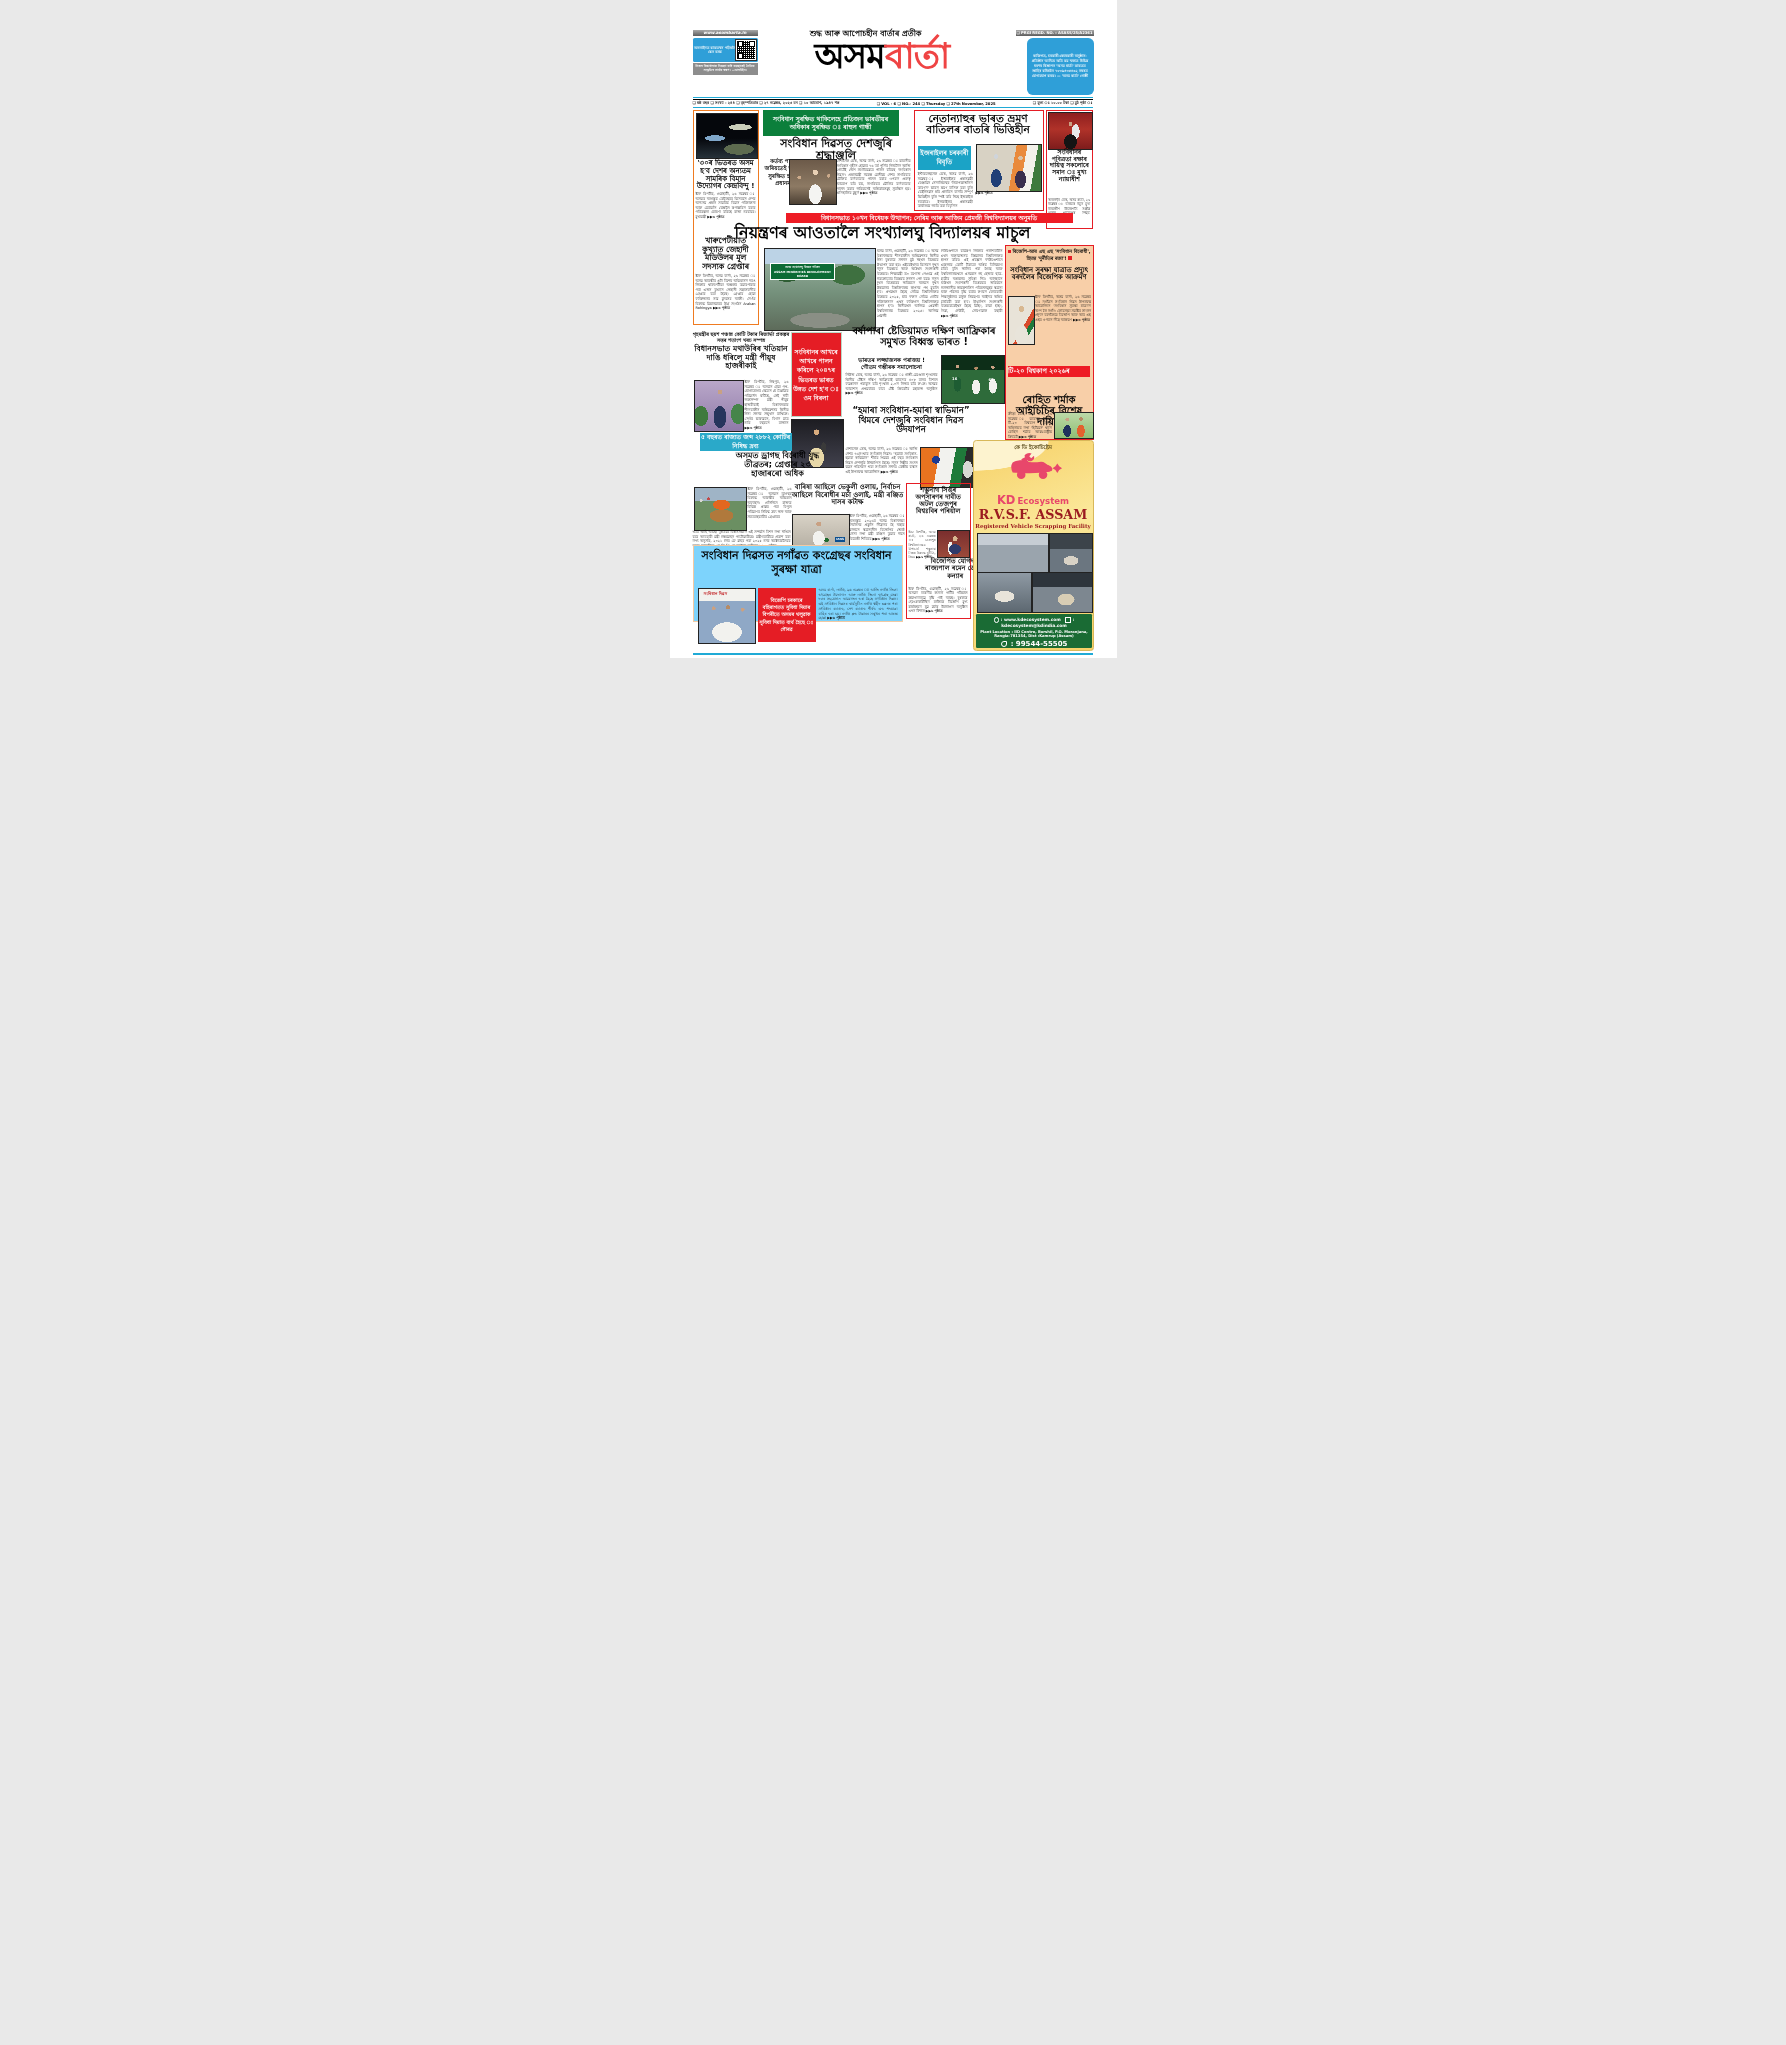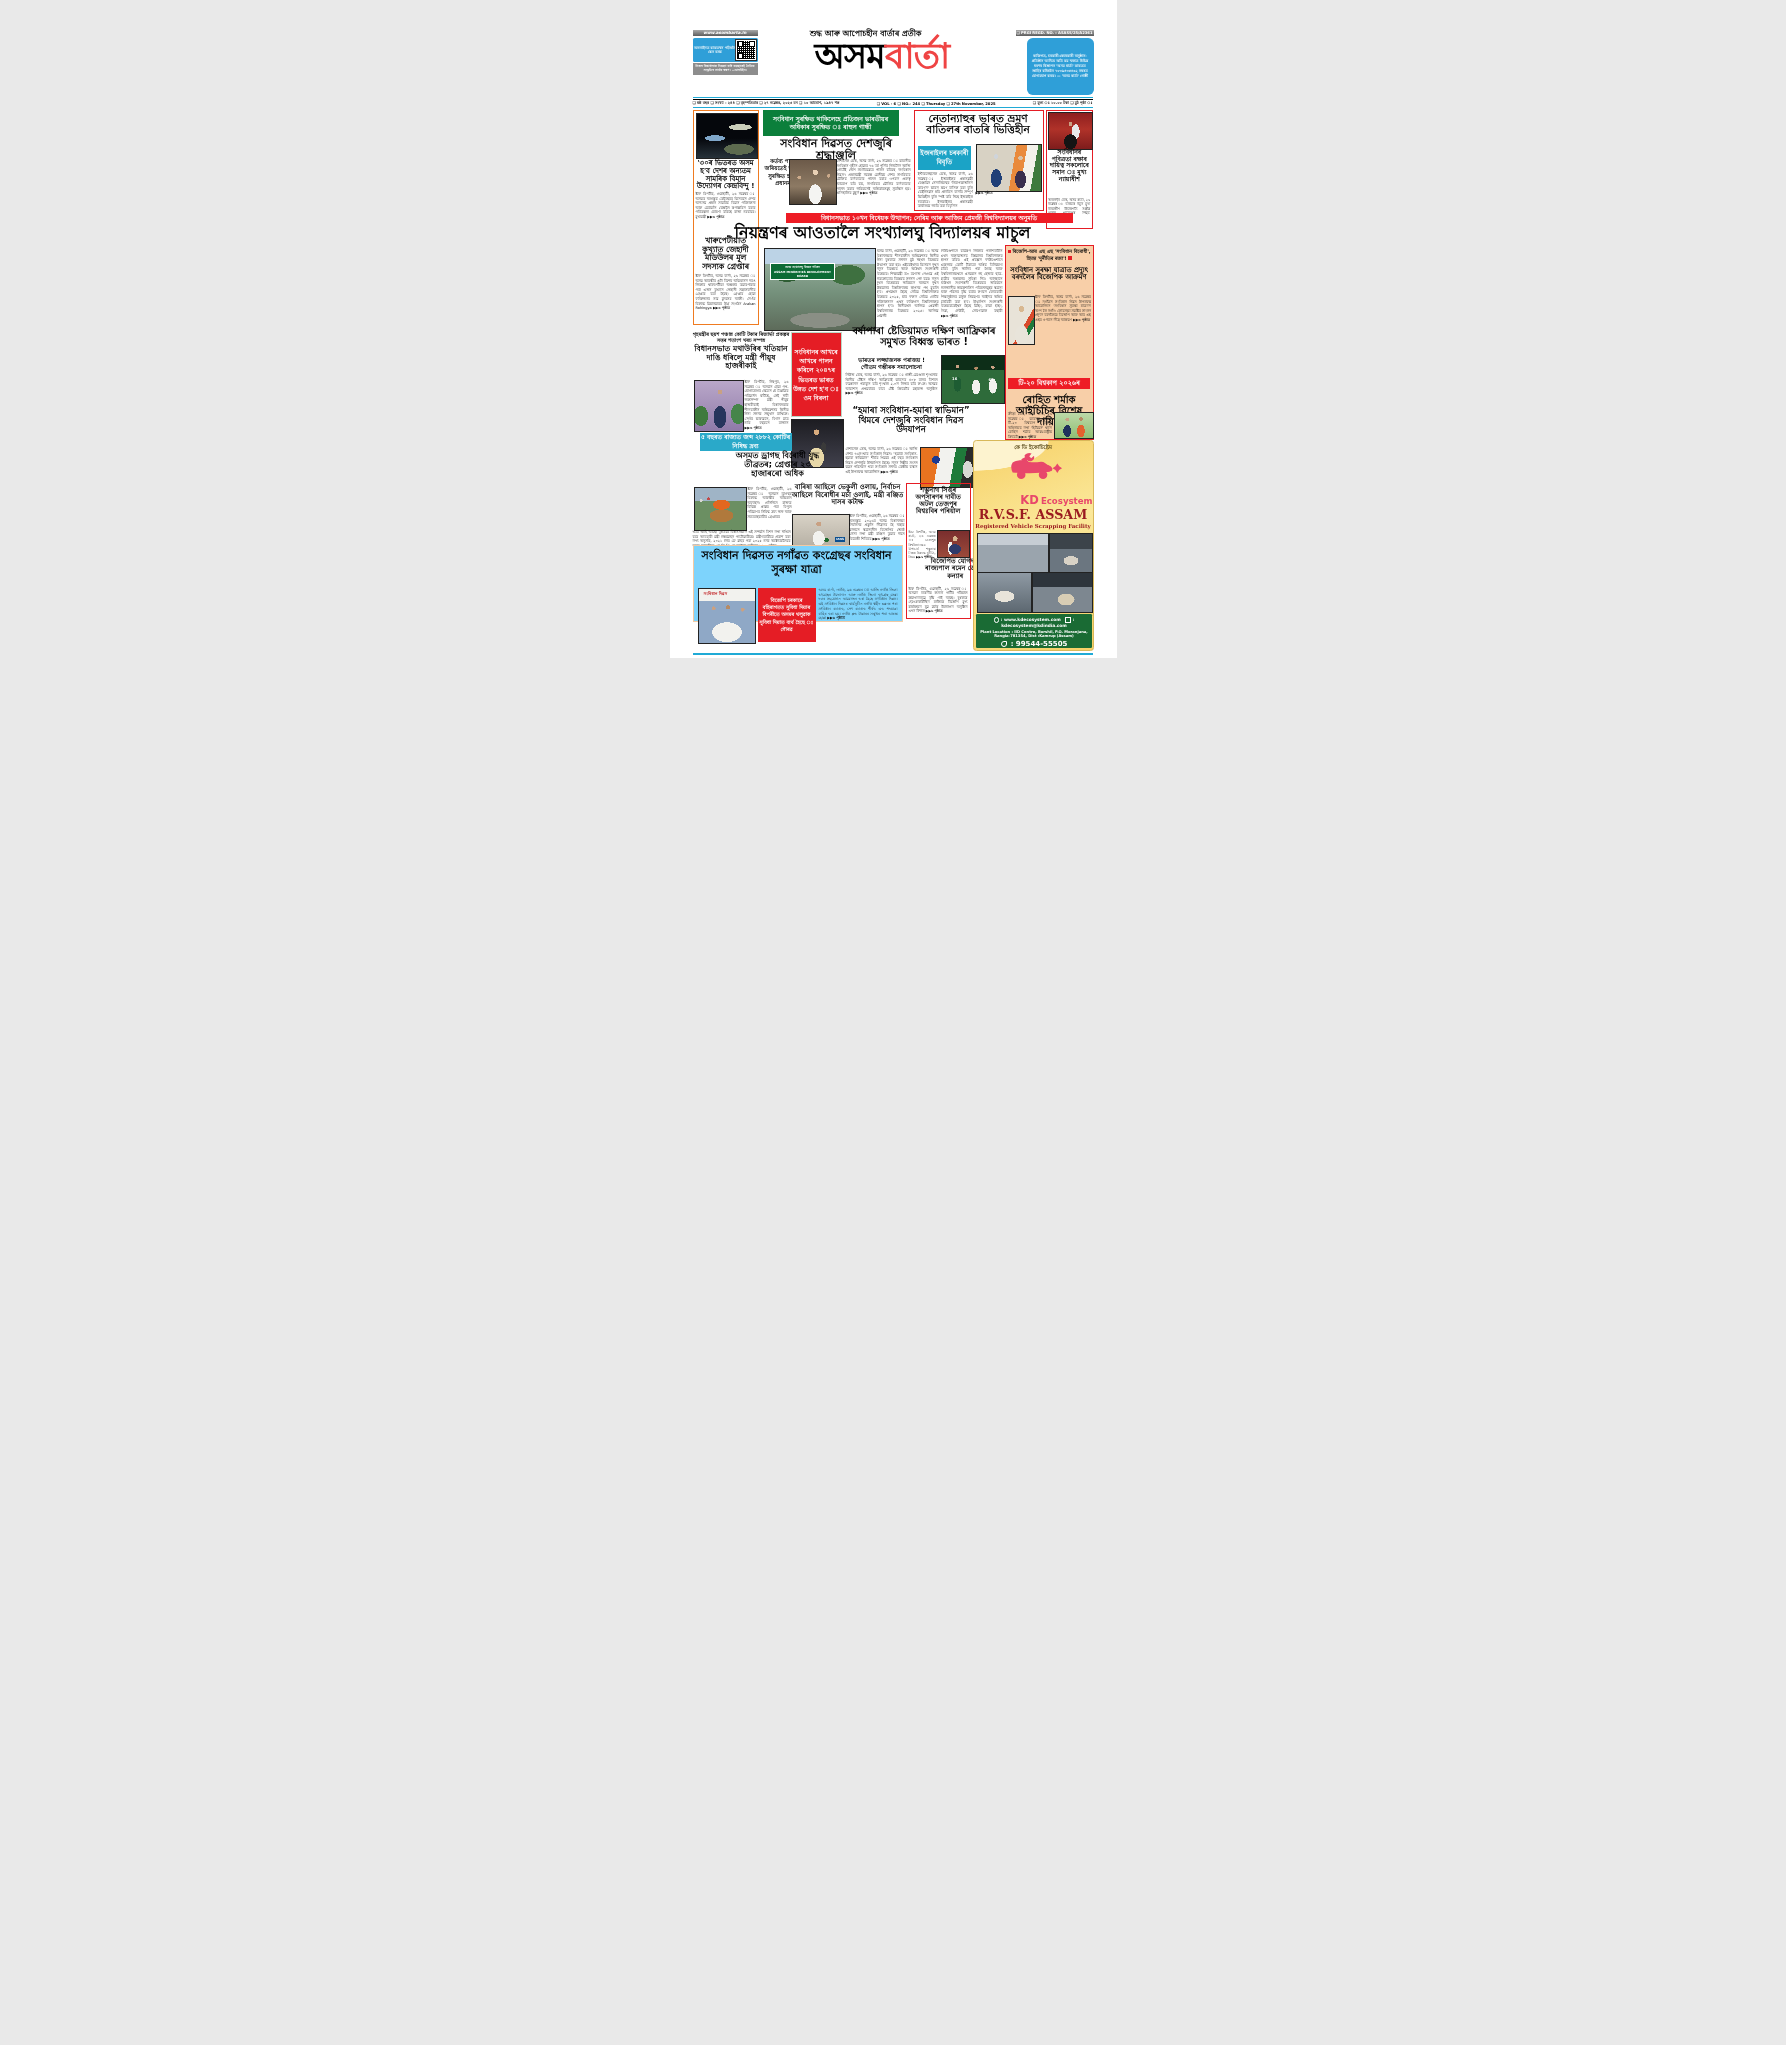--- a/index.html
+++ b/index.html
@@ -153,21 +153,21 @@
       <span style="display:inline-block;width:3.7px;height:3.7px;background:#e51d25;margin-right:1.2px;"></span><span>বিজেপি-আৰ এছ এছ 'সংবিধান বিৰোধী', হিমন্ত 'দুৰ্নীতিৰ ৰজা'!</span><span style="display:inline-block;width:3.7px;height:3.7px;background:#e51d25;margin-left:1.2px;"></span>
     </div>
     <div class="hl" style="position:absolute;left:1.2px;top:20.5px;width:85px;font-size:6.8px;">সংবিধান সুৰক্ষা যাত্ৰাত প্ৰদ্যুৎ বৰদলৈৰ বিজেপিক আক্ৰমণ</div>
     <div class="photo" style="left:2px;top:50px;width:25px;height:47px;background:
         radial-gradient(circle 4.9px at 50% 26%,#d8b891 60%,transparent 61%),
         radial-gradient(ellipse 10.6px 17px at 50% 82%,#e8e4da 60%,transparent 61%),
         linear-gradient(120deg,#e8e3d8 0 60%,#d84a2b 60% 70%,#1f7a3a 70% 80%,#e8e3d8 80%);"></div>
     <div class="bt" style="position:absolute;left:29.5px;top:49px;width:56px;font-size:3.5px;">
       <span>ষ্টাফ ৰিপৰ্টাৰ, অসম বাৰ্তা, ২৬ নৱেম্বৰ ঃ নগাঁৱত সংবিধান দিৱস উপলক্ষে আয়োজিত 'সংবিধান সুৰক্ষা যাত্ৰা'ত অংশ লৈ নগাঁও লোকসভা সমষ্টিৰ সাংসদ প্ৰদ্যুত বৰদলৈয়ে বিজেপি আৰু আৰ এছ এছৰ ওপৰত তীব্ৰ আক্ৰমণ</span> <span class="cont">▶▶৬ পৃষ্ঠাত</span>
     </div>
-    <div class="kick-red" style="position:absolute;left:2.5px;top:132px;width:82px;height:10.6px;font-size:6.5px;display:flex;align-items:center;justify-content:center;">
+    <div class="kick-red" style="position:absolute;left:2.5px;top:120px;width:82px;height:10.6px;font-size:6.5px;display:flex;align-items:center;">
       <span>টি-২০ বিশ্বকাপ ২০২৬ৰ</span>
     </div>
     <div class="hl" style="position:absolute;left:1.6px;top:148px;width:84px;font-size:10px;">ৰোহিত শৰ্মাক আইচিচিৰ বিশেষ দায়িত্ব</div>
     <div class="bt" style="position:absolute;left:2.5px;top:166px;width:44px;font-size:3.5px;">
       <span>ক্ৰীড়া ডেস্ক, অসম বাৰ্তা, ২৬ নৱেম্বৰ ঃ ভাৰতৰ দুবাৰৰ টি-২০ বিশ্বকাপ বিজয়ী অধিনায়ক তথা 'হিটমেন' খ্যাত ৰোহিত শৰ্মাক আন্তঃৰাষ্ট্ৰীয় ক্ৰিকেট</span> <span class="cont">▶▶৬ পৃষ্ঠাত</span>
     </div>
     <div class="photo" style="left:48px;top:166px;width:38px;height:25px;background:
         radial-gradient(circle 2.9px at 32% 26%,#caa184 60%,transparent 61%),
         radial-gradient(ellipse 6.5px 9.8px at 32% 72%,#20315c 60%,transparent 61%),
         radial-gradient(circle 2.9px at 68% 24%,#b58b66 60%,transparent 61%),
@@ -293,21 +293,21 @@
       <g fill="#e8476b">
         <path d="M14 22 q10 -6 30 -5 l4 4 q14 1 22 0 q8 -1 12 2 l8 6 q6 5 2 12 q-30 6 -78 2 q-6 -12 0 -21 z"></path>
         <circle cx="32" cy="48" r="9"></circle>
         <circle cx="78" cy="48" r="9"></circle>
         <path d="M70 28 q16 -4 24 2 q6 5 2 10 l-10 2 q-8 1 -12 -4 z"></path>
         <path d="M40 6 q6 -6 14 -3 l-5 6 4 4 6 -5 q2 8 -5 11 q-6 2 -10 -2 l-8 3 -4 -5 8 -4 q-2 -3 0 -5 z"></path>
         <path d="M104 30 l4 -6 4 6 6 4 -6 4 -4 6 -4 -6 -6 -4 z"></path>
       </g>
     </svg>
 
-    <div style="position:absolute;left:0;top:52px;width:100%;text-align:right;">
+    <div style="position:absolute;left:0;top:52px;width:100%;text-align:center;">
       <span style="font-weight:bold;font-size:11.5px;color:#e8476b;">KD</span>
       <span style="font-weight:bold;font-size:8.6px;color:#e8476b;">Ecosystem</span>
     </div>
     <div style="position:absolute;left:0;top:66px;width:100%;text-align:center;font-family:'DejaVu Serif','Liberation Serif',serif;font-weight:bold;font-size:12.7px;color:#9b1b20;">R.V.S.F. ASSAM</div>
     <div style="position:absolute;left:0;top:82px;width:100%;text-align:center;font-family:'DejaVu Serif','Liberation Serif',serif;font-weight:bold;font-size:5.5px;color:#9b1b20;">Registered Vehicle Scrapping Facility</div>
 
     <div class="photo" style="left:3.3px;top:92px;width:70px;height:38px;background:
         linear-gradient(180deg,#c6cdd4 0 30%,#9aa4ad 30% 100%),
         repeating-linear-gradient(90deg,transparent 0 9px,#7d8790 9px 9.8px);"></div>
     <div class="photo" style="left:75px;top:92px;width:42px;height:38px;background:

